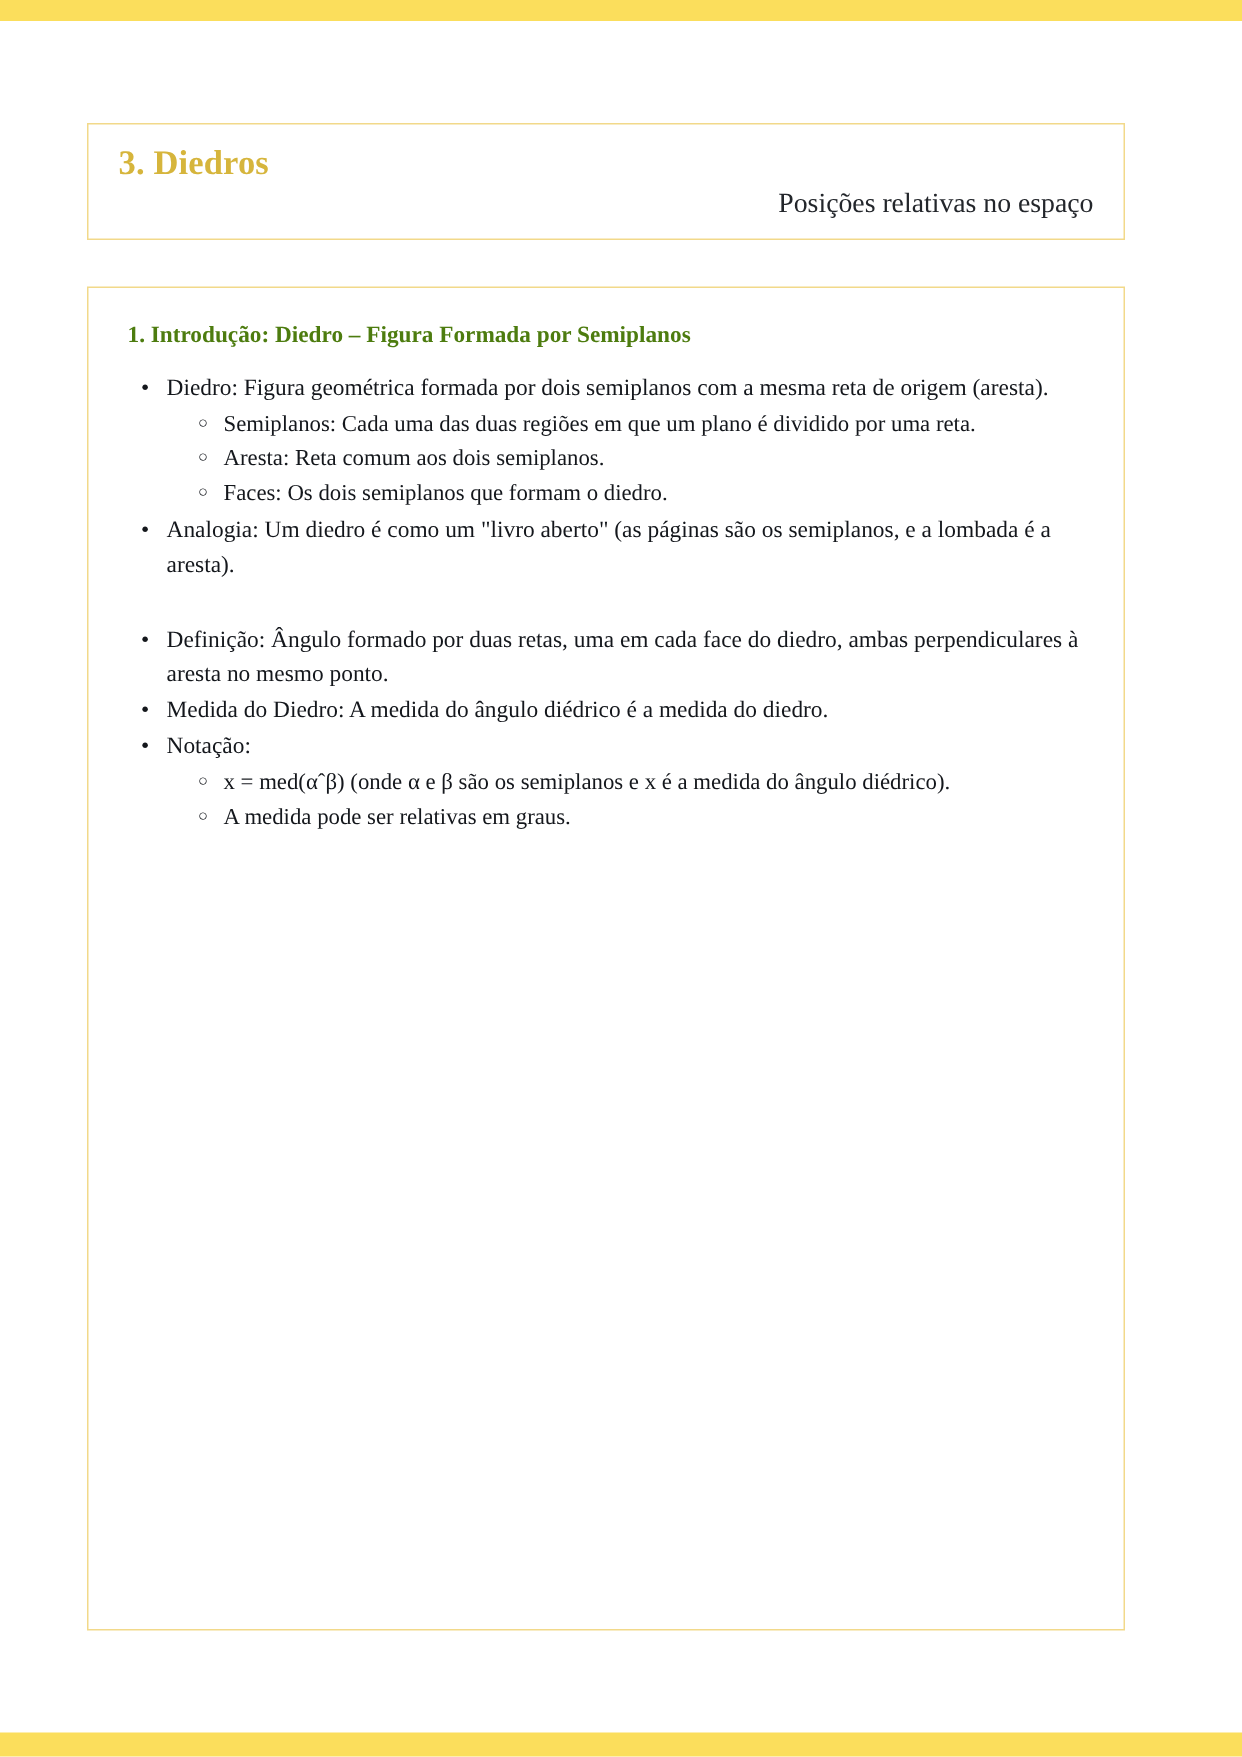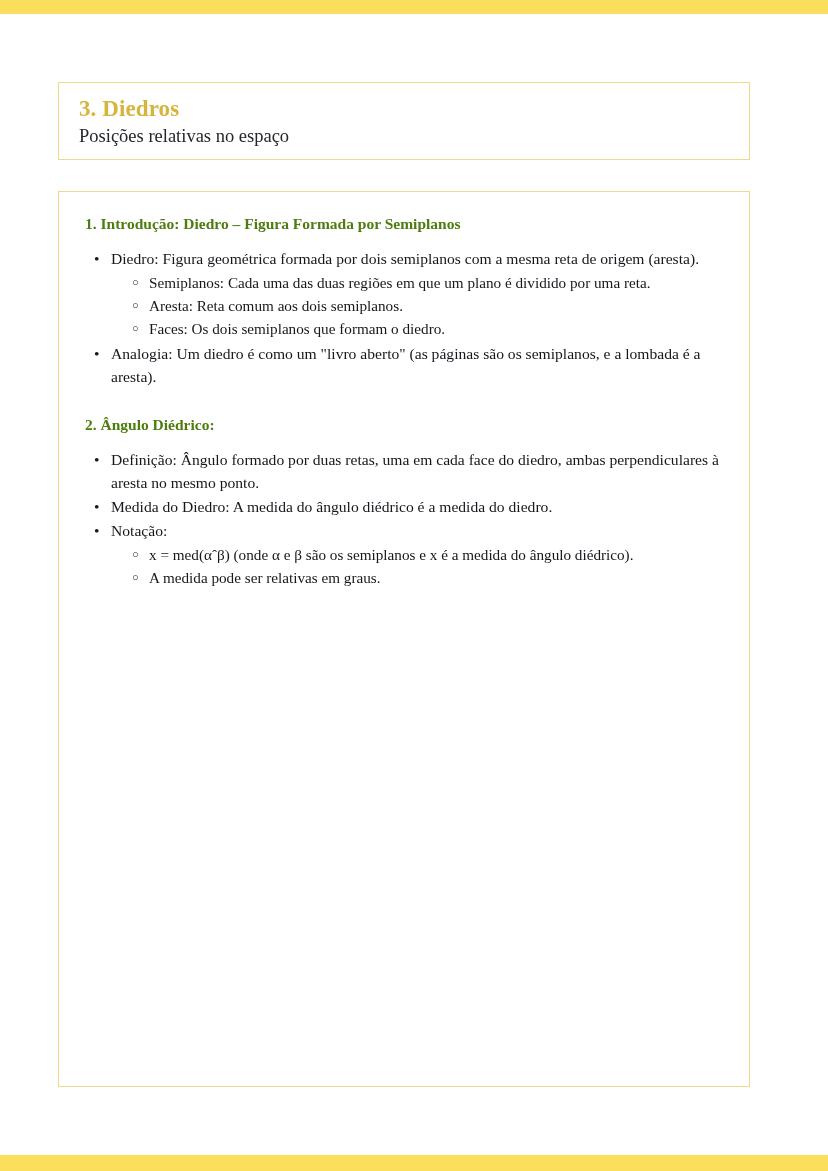--- a/index.html
+++ b/index.html
@@ -69,20 +69,21 @@
     letter-spacing: 0.1px;
     margin: 0;
   }
 
   .doc-subtitle {
     color: #23262b;
     font-size: 18.5px;
     font-weight: normal;
     line-height: 1.2;
     margin: 3px 0 0 0;
+    text-align: right;
   }
 
   .section-heading {
     color: #4d7c0f;
     font-size: 15.5px;
     font-weight: bold;
     line-height: 1.3;
     margin: 0;
     padding: 0;
   }
@@ -167,21 +168,20 @@
           <ul class="level1">
             <li class="item1"><span class="marker1">•</span><span class="txt">Diedro: Figura geométrica formada por dois semiplanos com a mesma reta de origem (aresta).</span><ul class="level2 nested">
                 <li class="item2"><span class="marker2">○</span><span class="txt">Semiplanos: Cada uma das duas regiões em que um plano é dividido por uma reta.</span></li>
                 <li class="item2"><span class="marker2">○</span><span class="txt">Aresta: Reta comum aos dois semiplanos.</span></li>
                 <li class="item2"><span class="marker2">○</span><span class="txt">Faces: Os dois semiplanos que formam o diedro.</span></li>
               </ul></li>
             <li class="item1"><span class="marker1">•</span><span class="txt">Analogia: Um diedro é como um "livro aberto" (as páginas são os semiplanos, e a lombada é a aresta).</span></li>
           </ul>
         </div>
         <div class="section">
-          <div class="section-heading">2. Ângulo Diédrico:</div>
           <ul class="level1">
             <li class="item1"><span class="marker1">•</span><span class="txt">Definição: Ângulo formado por duas retas, uma em cada face do diedro, ambas perpendiculares à aresta no mesmo ponto.</span></li>
             <li class="item1"><span class="marker1">•</span><span class="txt">Medida do Diedro: A medida do ângulo diédrico é a medida do diedro.</span></li>
             <li class="item1"><span class="marker1">•</span><span class="txt">Notação:</span><ul class="level2 nested">
                 <li class="item2"><span class="marker2">○</span><span class="txt">x = med(αˆβ) (onde α e β são os semiplanos e x é a medida do ângulo diédrico).</span></li>
                 <li class="item2"><span class="marker2">○</span><span class="txt">A medida pode ser relativas em graus.</span></li>
               </ul></li>
           </ul>
         </div>
       </div>

